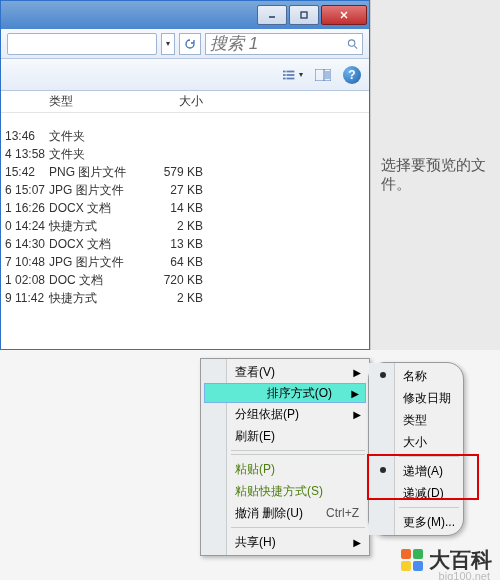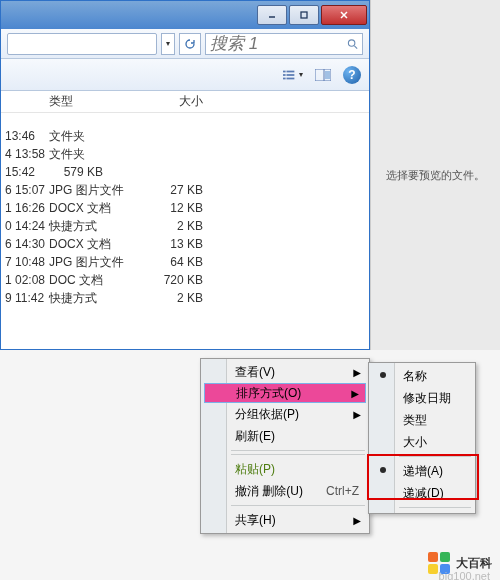--- a/index.html
+++ b/index.html
@@ -1,18 +1,18 @@
 <!DOCTYPE html>
 <html><head>
 <meta charset="utf-8">
 <style>
   * { box-sizing: border-box; margin: 0; padding: 0; font-family: "Microsoft YaHei", "Segoe UI", Tahoma, sans-serif; }
   body { width: 500px; height: 580px; background: #f5f5f5; position: relative; overflow: hidden; }
 
-  .rightpanel { position: absolute; right: 0; top: 0; width: 130px; height: 350px; background: #eaeaea; border-left: 1px solid #ccc; display: flex; align-items: center; justify-content: center; font-size: 11px; color: #555; padding: 0 10px; text-align: left; }
+  .rightpanel { position: absolute; right: 0; top: 0; width: 130px; height: 350px; background: #eaeaea; border-left: 1px solid #ccc; display: flex; align-items: center; justify-content: center; font-size: 15px; color: #555; padding: 0 10px; text-align: left; }
   .explorer { position: absolute; left: 0; top: 0; width: 370px; height: 350px; background: #fff; border: 1px solid #2e71c7; }
   .titlebar { height: 28px; background: linear-gradient(#7aa7d8,#4b86cf); display: flex; align-items: center; justify-content: flex-end; padding-right: 2px; }
   .tbtn { width: 30px; height: 20px; margin-left: 2px; background: linear-gradient(#e8eef6,#cdd9ea); border: 1px solid #4b6a99; border-radius: 2px; display: flex; align-items: center; justify-content: center; font-size: 10px; color: #243a5e; }
   .tbtn.close { background: linear-gradient(#e27777,#c13030); color: #fff; border-color: #7a1d1d; width: 46px; }
   .tbtn svg { width: 10px; height: 10px; }
 
   .addrbar { height: 30px; background: linear-gradient(#f6f9fd,#e5edf8); border-bottom: 1px solid #b7c8de; display: flex; align-items: center; padding: 0 6px; gap: 4px; }
   .addrbox { flex: 0 0 150px; height: 22px; border: 1px solid #9fb4d1; background: #fff; border-radius: 2px; display: flex; align-items: center; font-size: 11px; color: #666; padding: 0 4px; overflow: hidden; }
   .addrdrop { width: 14px; height: 22px; border: 1px solid #9fb4d1; background: #fff; display: flex; align-items: center; justify-content: center; font-size: 8px; color: #333; }
   .refbtn { width: 22px; height: 22px; border: 1px solid #9fb4d1; background: #fff; display: flex; align-items: center; justify-content: center; }
@@ -35,29 +35,29 @@
   .cell-size { width: 70px; text-align: right; padding-right: 16px; white-space: nowrap; }
   .files { padding-top: 14px; }
 
   
   .menu { position: absolute; background: #f0f0f0; border: 1px solid #9a9a9a; box-shadow: 2px 2px 4px rgba(0,0,0,0.25); font-size: 12px; color: #000; padding: 2px; }
   .menu .iconstrip { position: absolute; left: 0; top: 0; bottom: 0; width: 26px; background: #e8ecef; border-right: 1px solid #c9cccd; }
   .menu-item { position: relative; height: 22px; display: flex; align-items: center; padding-left: 32px; padding-right: 33px; white-space: nowrap; }
   .menu-item.disabled { color: #4d7c0f; }
   .menu-item .arrow { position: absolute; right: 6px; font-size: 10px; }
   .menu-item .shortcut { position: absolute; right: 8px; color: #555; }
-  .menu-item.hl { background: #ec4899; border: 1px solid #7bb1e8; height: 20px; margin: 0 1px; padding-left: 31px; }
+  .menu-item.hl { background: #5eead4; border: 1px solid #7bb1e8; height: 20px; margin: 0 1px; padding-left: 31px; justify-content: flex-end; }
   .menu-sep { height: 1px; background: #c9cccd; margin: 3px 2px 3px 28px; position: relative; }
   .radio { position: absolute; left: 9px; top: 7px; width: 6px; height: 6px; border-radius: 50%; background: #2a2a2a; }
 
   .submenu1 { left: 200px; top: 358px; width: 170px; }
-  .submenu2 { left: 368px; top: 362px; width: 108px; }
+  .submenu2 { left: 368px; top: 362px; width: 96px; border-radius: 17px; }
   .redbox { position: absolute; border: 2px solid #d00; pointer-events: none; left: 367px; top: 454px; width: 112px; height: 46px; }
 
-  .watermark { position: absolute; right: 8px; bottom: 6px; font-size: 12px; font-weight: bold; color: #333; display: flex; align-items: center; gap: 6px; }
+  .watermark { position: absolute; right: 8px; bottom: 6px; font-size: 21px; font-weight: bold; color: #333; display: flex; align-items: center; gap: 6px; }
   .wm-url { position: absolute; right: 10px; bottom: -2px; font-size: 11px; color: #bbb; }
   .logo { width: 22px; height: 22px; display: grid; grid-template-columns: 1fr 1fr; grid-template-rows: 1fr 1fr; gap: 2px; }
   .logo div { border-radius: 2px; }
 </style>
 </head>
 <body>
 
 <div class="rightpanel">
   <span>选择要预览的文件。</span>
 </div>
@@ -134,31 +134,32 @@
         <div class="cell-type">文件夹</div>
         <div class="cell-size"></div>
       </div>
     <div class="filerow">
         <div class="cell-t">4 13:58</div>
         <div class="cell-type">文件夹</div>
         <div class="cell-size"></div>
       </div>
     <div class="filerow">
         <div class="cell-t">15:42</div>
+        <div class="cell-type">PNG 图片文件</div>
         <div class="cell-size">579 KB</div>
       </div>
     <div class="filerow">
         <div class="cell-t">6 15:07</div>
         <div class="cell-type">JPG 图片文件</div>
         <div class="cell-size">27 KB</div>
       </div>
     <div class="filerow">
         <div class="cell-t">1 16:26</div>
         <div class="cell-type">DOCX 文档</div>
-        <div class="cell-size">12 KB</div>
+        <div class="cell-size">14 KB</div>
       </div>
     <div class="filerow">
         <div class="cell-t">0 14:24</div>
         <div class="cell-type">快捷方式</div>
         <div class="cell-size">2 KB</div>
       </div>
     <div class="filerow">
         <div class="cell-t">6 14:30</div>
         <div class="cell-type">DOCX 文档</div>
         <div class="cell-size">13 KB</div>
@@ -196,20 +197,23 @@
       <span class="arrow">▶</span>
     </div>
   <div class="menu-item">
       <span>刷新(E)</span>
     </div>
   <div class="menu-sep"></div>
   <div class="menu-sep"></div>
   <div class="menu-item disabled">
       <span>粘贴(P)</span>
     </div>
+  <div class="menu-item disabled">
+      <span>粘贴快捷方式(S)</span>
+    </div>
   <div class="menu-item">
       <span>撤消 删除(U)</span>
       <span class="shortcut">Ctrl+Z</span>
     </div>
   <div class="menu-sep"></div>
   <div class="menu-item">
       <span>共享(H)</span>
       <span class="arrow">▶</span>
     </div>
 
@@ -232,20 +236,23 @@
     </div>
   <div class="menu-sep"></div>
   <div class="menu-item">
       <span class="radio"></span>
       <span>递增(A)</span>
     </div>
   <div class="menu-item">
       <span>递减(D)</span>
     </div>
   <div class="menu-sep"></div>
+  <div class="menu-item">
+      <span>更多(M)...</span>
+    </div>
 </div>
 
 <div class="redbox"></div>
 
 <div class="watermark">
   <div class="logo">
     <div id="lg0" style="background: rgb(240, 107, 42);"></div>
       <div id="lg1" style="background: rgb(53, 181, 88);"></div>
       <div id="lg2" style="background: rgb(247, 207, 47);"></div>
       <div id="lg3" style="background: rgb(74, 141, 240);"></div>

